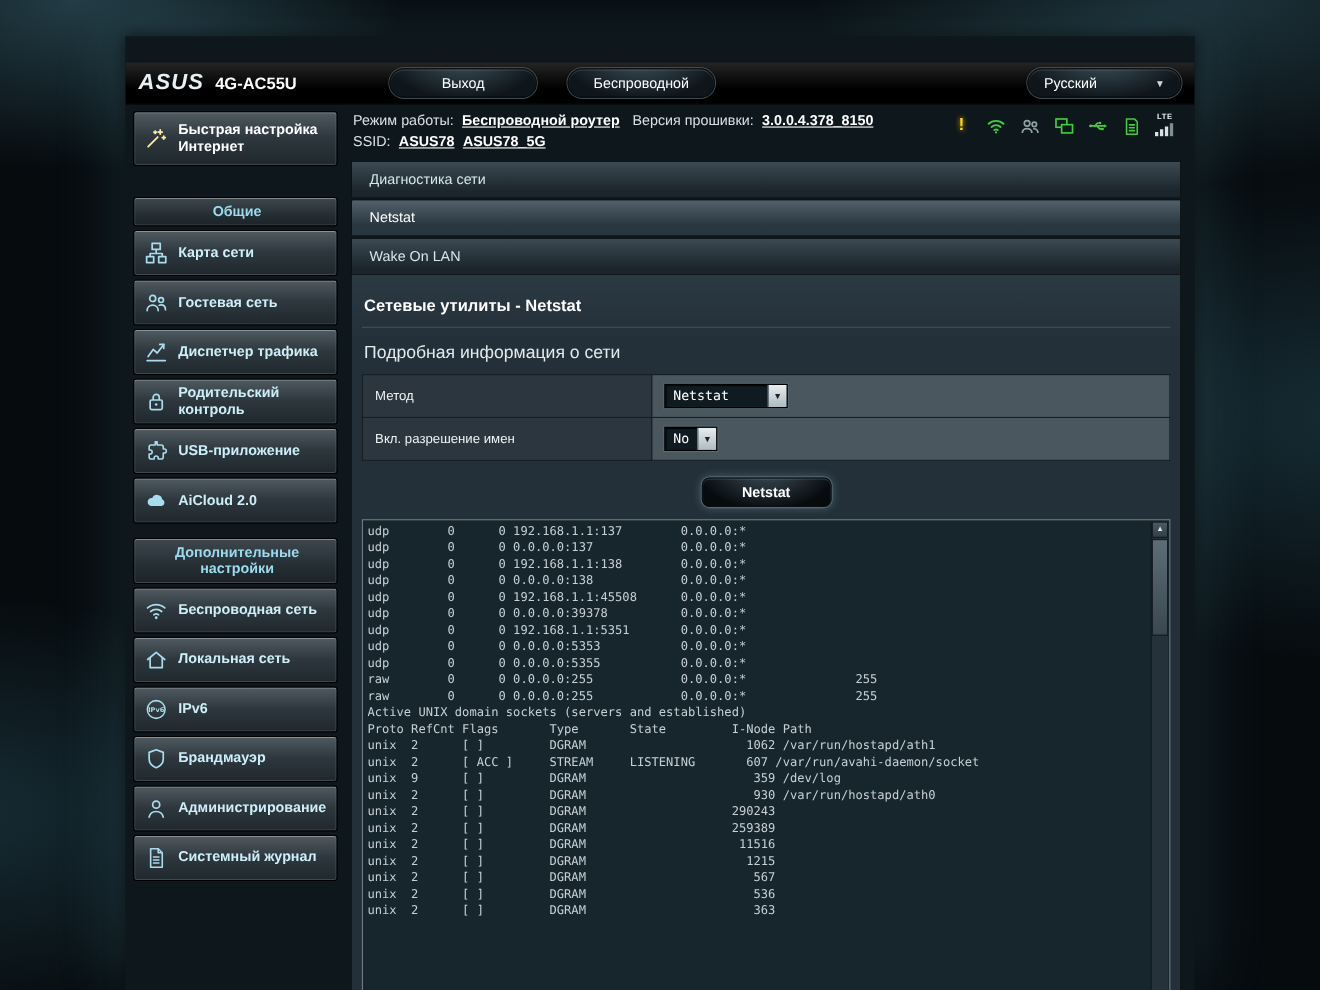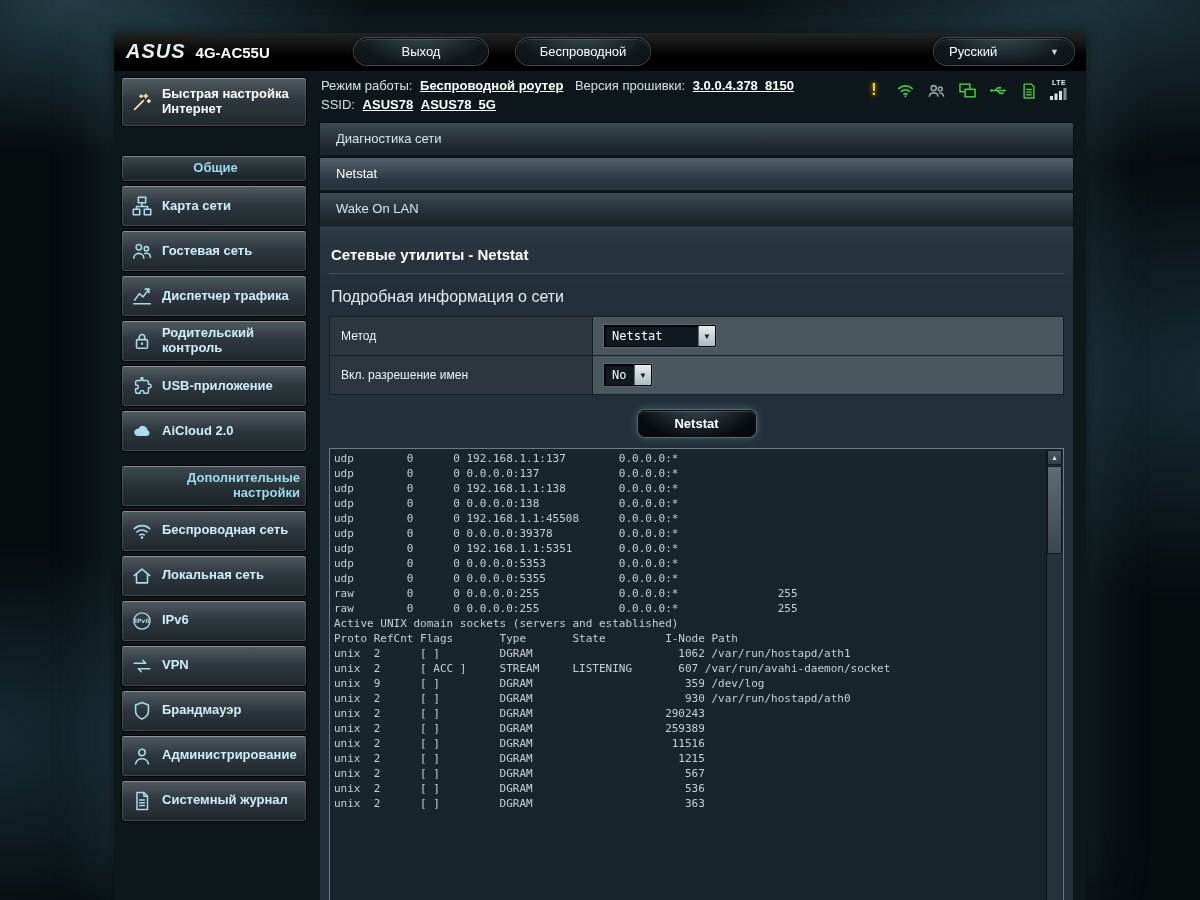--- a/index.html
+++ b/index.html
@@ -18,20 +18,21 @@
     width: 972px; margin: 33px auto 0; height: 867px; overflow: hidden;
     background: #0e171c;
     box-shadow: 0 0 60px rgba(130,210,235,.18), 0 0 14px rgba(0,0,0,.85);
     position: relative;
   }
   
   .topbar {
     height: 38px; background: linear-gradient(#242424, #000 65%);
     display: flex; align-items: center; padding: 0 12px; gap: 28px;
     border-bottom: 1px solid #000;
+    margin-top: 24px;
   }
   .brand { display: flex; align-items: baseline; gap: 10px; cursor: pointer; min-width: 200px; }
   .logo { font-style: italic; font-weight: bold; font-size: 20px; letter-spacing: 1px; color: #e9f0f3; }
   .model { font-weight: bold; font-size: 15px; color: #fff; }
   .pill {
     min-width: 134px; height: 27px; border-radius: 14px; cursor: pointer;
     background: radial-gradient(ellipse at 50% -40%, #3d515b, #0f161b 75%);
     border: 1px solid #0a0e11;
     box-shadow: 0 0 0 1px #3e4d55, 0 1px 3px rgba(0,0,0,.9), inset 0 1px 1px rgba(255,255,255,.15);
     color: #fff; font-size: 13px; font-family: "Liberation Sans", sans-serif;
@@ -47,21 +48,21 @@
     display: flex; align-items: center; gap: 9px;
     min-height: 42px; padding: 5px 6px 5px 9px; margin-bottom: 3px;
     border-radius: 3px; border: 1px solid #000;
     background: linear-gradient(180deg, #505b61 0%, #2d373d 48%, #1f282d 100%);
     box-shadow: inset 0 1px 0 rgba(255,255,255,.28), inset 0 0 0 1px rgba(115,135,145,.35);
     color: #cdeff9; font-size: 13px; font-weight: bold; line-height: 1.15;
     cursor: pointer;
   }
   .quick-setup { min-height: 50px; color: #ffffff; margin-bottom: 28px; }
   .side-header {
-    justify-content: center; text-align: right; min-height: 27px;
+    justify-content: center; text-align: center; min-height: 27px;
     color: #9adcef; cursor: default;
     background: linear-gradient(180deg, #3d484e 0%, #252e33 60%, #1c2428 100%);
   }
   .gap-top { margin-top: 13px; }
   .sicon { flex: none; width: 22px; height: 22px; display: inline-flex; align-items: center; justify-content: center; }
   .slabel { display: block; }
   
   .main-col { flex: 1; padding: 0 12px 0 8px; min-width: 0; }
   .infobar {
     position: relative; padding: 5px 2px 6px 2px; font-size: 13px; color: #d9e0e3;
@@ -281,29 +282,20 @@
       <div class="side-item">
         <span class="sicon">
           <svg class="i" width="22" height="22" viewBox="0 0 24 24" fill="none" stroke="#a9dcec" stroke-width="1.5">
             <circle cx="12" cy="12" r="8.8"></circle>
             <text x="12" y="14.6" font-size="6.5" fill="#a9dcec" stroke="none" text-anchor="middle" font-family="DejaVu Sans, sans-serif" font-weight="bold">IPv6</text>
           </svg>
         </span>
         <span class="slabel">IPv6</span>
       </div>
 
-      <div class="side-item">
-        <span class="sicon">
-          <svg class="i" width="22" height="22" viewBox="0 0 24 24" fill="none" stroke="#a9dcec" stroke-width="1.7" stroke-linecap="round" stroke-linejoin="round">
-            <path d="M3.5 9h12.5l-3.2-3.2"></path>
-              <path d="M20.5 15H8l3.2 3.2"></path>
-          </svg>
-        </span>
-        <span class="slabel">VPN</span>
-      </div>
 
       <div class="side-item">
         <span class="sicon">
           <svg class="i" width="22" height="22" viewBox="0 0 24 24" fill="none" stroke="#a9dcec" stroke-width="1.7" stroke-linejoin="round">
             <path d="M12 2.8 19 5.4V12c0 4.6-3.1 7.1-7 8.7C8.1 19.1 5 16.6 5 12V5.4z"></path>
           </svg>
         </span>
         <span class="slabel">Брандмауэр</span>
       </div>
 

